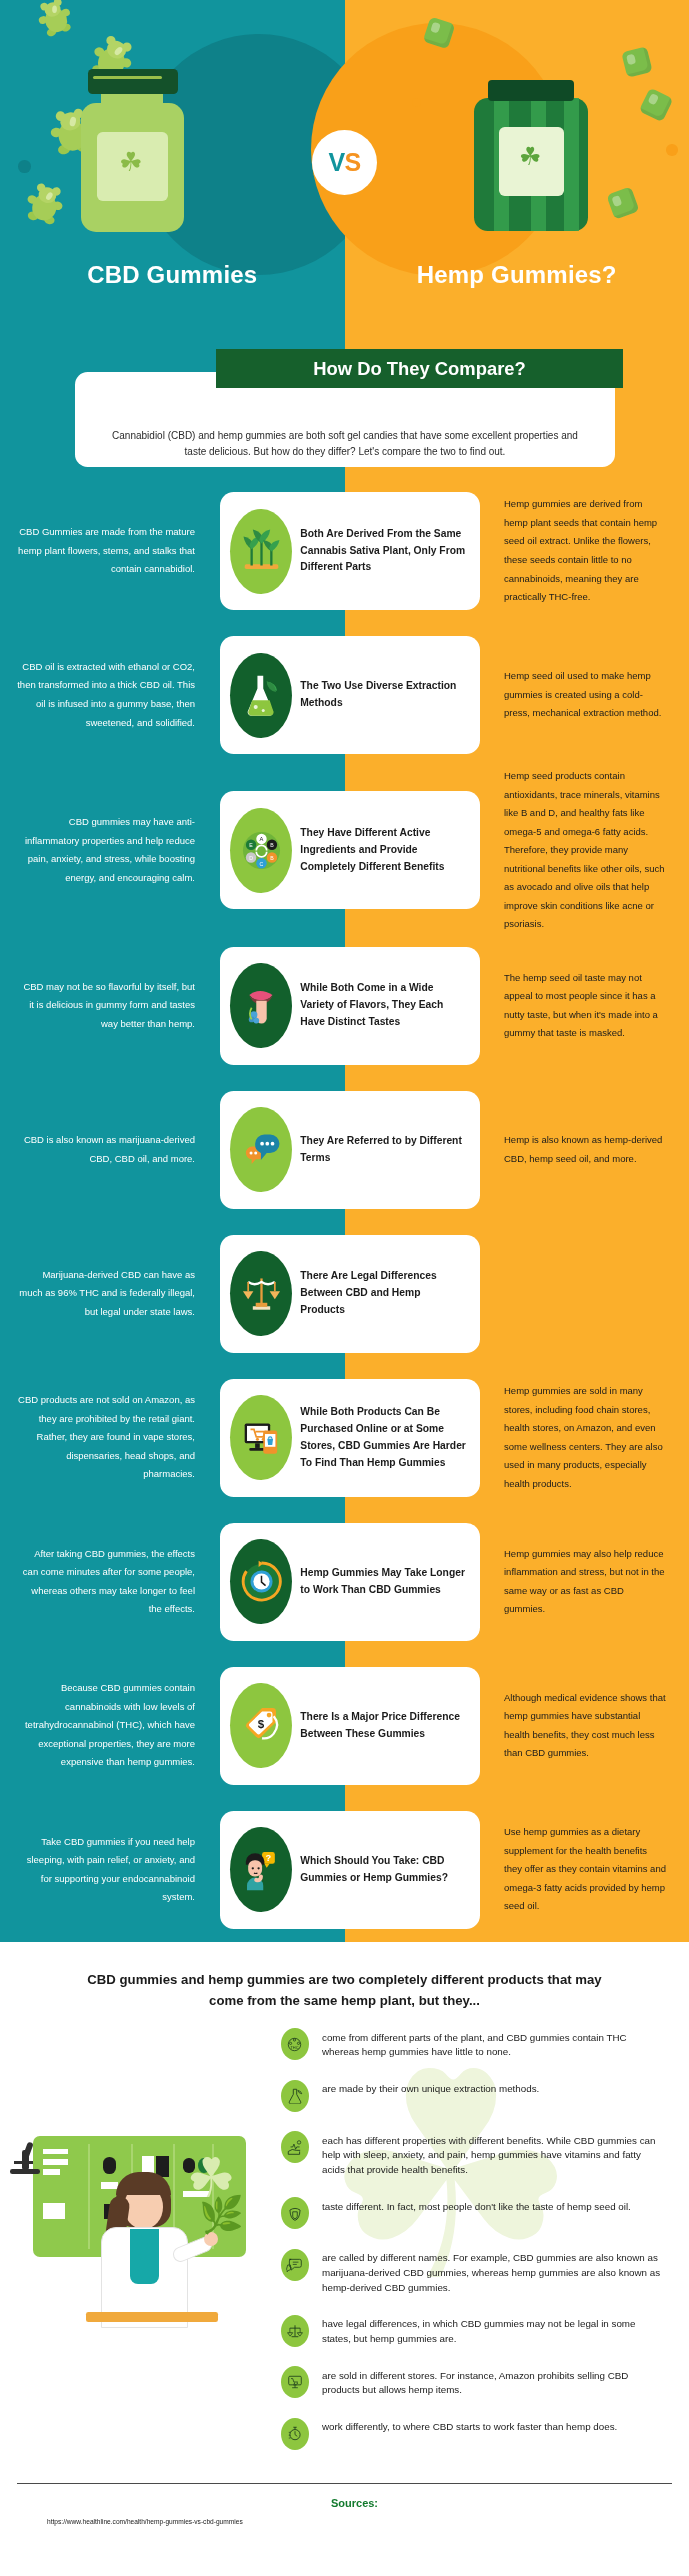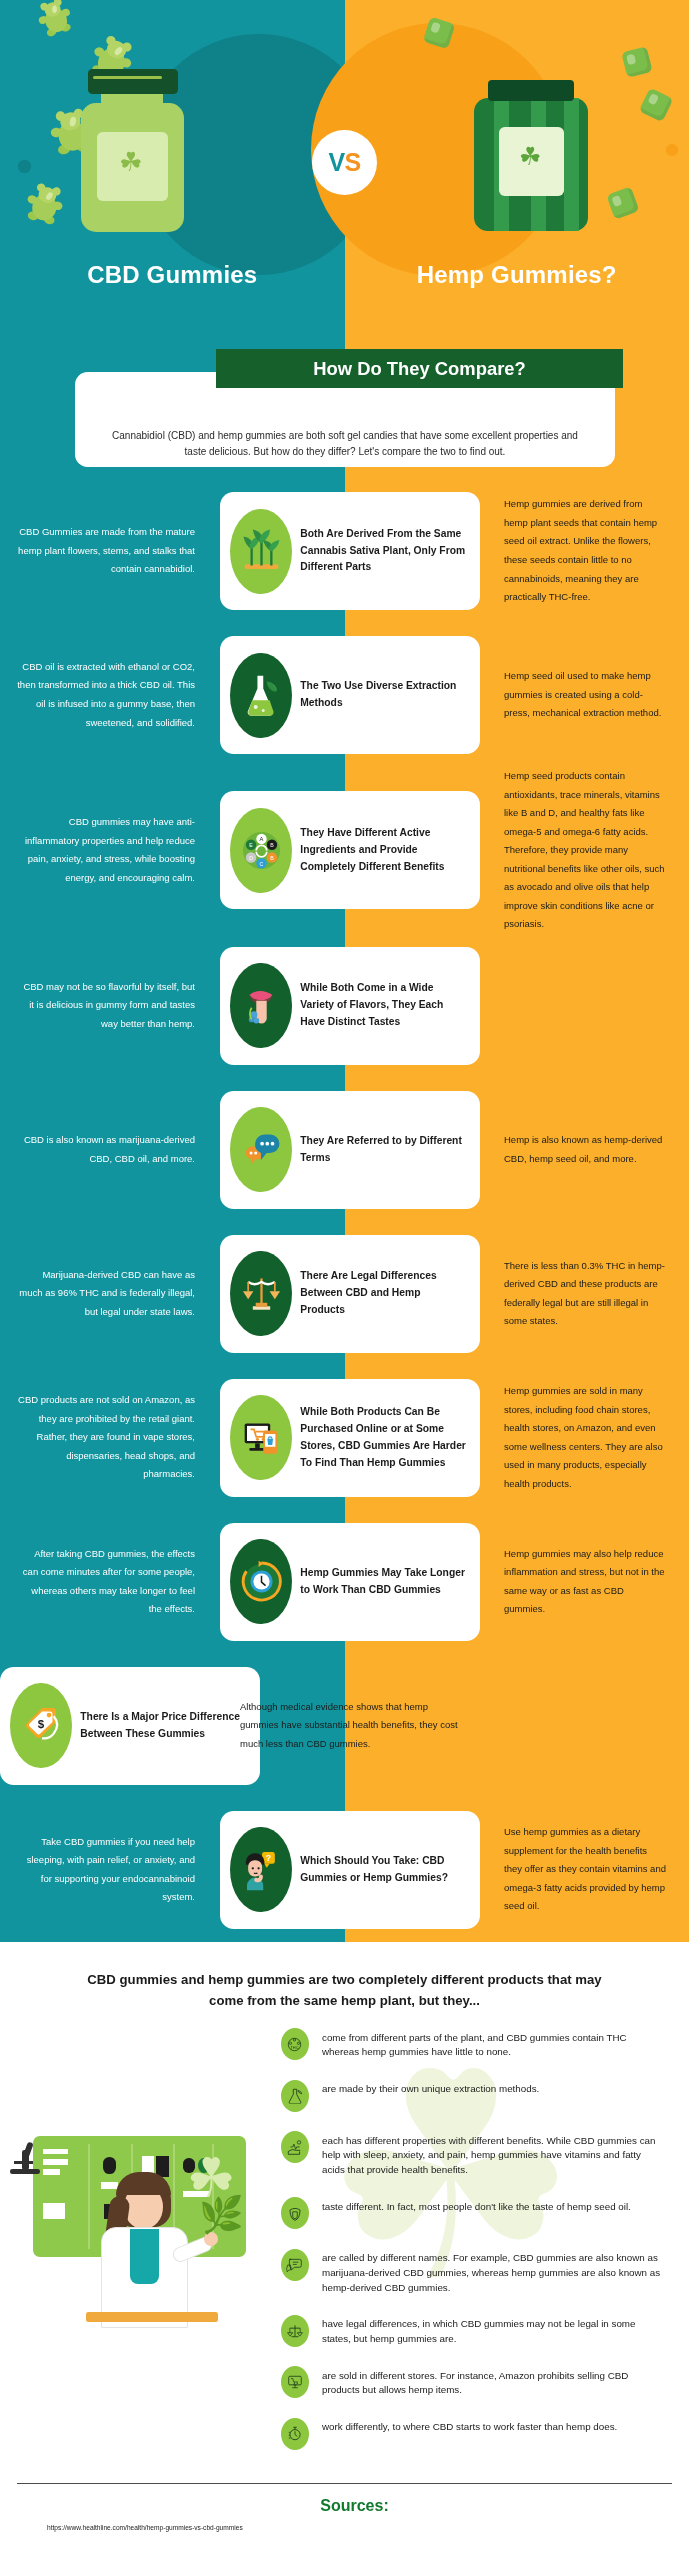--- a/index.html
+++ b/index.html
@@ -285,21 +285,21 @@
   .bullet .btext {
     color: #1b1b1b; font-size: 9.8px; line-height: 1.5; padding-top: 2.3px;
   }
 
   
   .sources {
     position: relative; width: 689px; background: #ffffff;
     padding: 13.8px 0 10.3px 0;
   }
   .rule { width: 655px; height: 1.1px; background: #4a4a4a; margin: 0 auto 12.6px auto; }
-  .sources h3 { text-align: center; color: #127a2d; font-size: 16px; font-weight: 700; margin-bottom: 6.9px; padding-left: 20px; }
+  .sources h3 { text-align: center; color: #127a2d; font-size: 11px; font-weight: 700; margin-bottom: 6.9px; padding-left: 20px; }
   .sources ul { list-style: none; width: 655px; margin: 0 auto; padding-left: 30px; }
   .sources li { color: #1b1b1b; font-size: 6.6px; line-height: 1.95; }
 </style>
 </head>
 <body>
 
 <div class="page">
 
   <div class="hero">
     <div class="hero-left">
@@ -491,20 +491,21 @@
             <path d="M16 28 q20 14 40 0 q-8 14 -20 14 q-12 0 -20 -14z" fill="#7a3a3a"></path>
             <path d="M28 36 h18 v30 a9 9 0 0 1 -18 0z" fill="#f7c3ab"></path>
             <circle cx="24" cy="60" r="6" fill="#4aa3d8"></circle>
             <circle cx="20" cy="68" r="5" fill="#3f93c6"></circle>
             <circle cx="28" cy="70" r="5" fill="#4aa3d8"></circle>
             <path d="M20 48 q-6 10 0 20" stroke="#9cd24a" stroke-width="3" fill="none"></path>
           </svg>
         </div>
         <div class="ctitle">While Both Come in a Wide Variety of Flavors, They Each Have Distinct Tastes</div>
       </div>
+      <div class="side hemp">The hemp seed oil taste may not appeal to most people since it has a nutty taste, but when it's made into a gummy that taste is masked.</div>
     </div>
 
     <div class="row">
       <div class="side cbd">CBD is also known as marijuana-derived CBD, CBD oil, and more.</div>
       <div class="card">
         <div class="badge lite">
           <svg class="ico" viewBox="0 0 74 88" aria-hidden="true">
             <path d="M10 50 a11 11 0 0 1 11-11 h10 a11 11 0 0 1 0 22 h-4 l-7 8 v-8 a11 11 0 0 1 -10 -11z" fill="#f0932b"></path>
             <circle cx="19" cy="50" r="2.6" fill="#ffffff"></circle>
               <circle cx="27" cy="50" r="2.6" fill="#ffffff"></circle>
@@ -529,21 +530,20 @@
             <rect x="27" y="60" width="20" height="7" fill="#e89c3c"></rect>
             <path d="M14 24 q11 8 23 0 q11 8 23 0" stroke="#ffffff" stroke-width="4" fill="none"></path>
             <path d="M14 24 v16" stroke="#e89c3c" stroke-width="3"></path>
             <path d="M60 24 v16" stroke="#e89c3c" stroke-width="3"></path>
             <path d="M5 40 h18 l-9 14z" fill="#f3b55a"></path>
             <path d="M51 40 h18 l-9 14z" fill="#f3b55a"></path>
           </svg>
         </div>
         <div class="ctitle">There Are Legal Differences Between CBD and Hemp Products</div>
       </div>
-      <div class="side hemp">There is less than 0.3% THC in hemp-derived CBD and these products are federally legal but are still illegal in some states.</div>
     </div>
 
     <div class="row">
       <div class="side cbd">CBD products are not sold on Amazon, as they are prohibited by the retail giant. Rather, they are found in vape stores, dispensaries, head shops, and pharmacies.</div>
       <div class="card">
         <div class="badge lite">
           <svg class="ico" viewBox="0 0 74 88" aria-hidden="true">
             <rect x="8" y="20" width="44" height="34" rx="3" fill="#1b1b1b"></rect>
             <rect x="12" y="24" width="36" height="26" fill="#ffffff"></rect>
             <rect x="26" y="54" width="8" height="8" fill="#1b1b1b"></rect>
@@ -574,20 +574,21 @@
             <path d="M37 12 a32 32 0 1 1 -26 14" fill="none" stroke="#f5a623" stroke-width="5"></path>
             <path d="M32 8 l8 5 l-8 6z" fill="#f5a623"></path>
           </svg>
         </div>
         <div class="ctitle">Hemp Gummies May Take Longer to Work Than CBD Gummies</div>
       </div>
       <div class="side hemp">Hemp gummies may also help reduce inflammation and stress, but not in the same way or as fast as CBD gummies.</div>
     </div>
 
     <div class="row">
+      <div class="side cbd">Because CBD gummies contain cannabinoids with low levels of tetrahydrocannabinol (THC), which have exceptional properties, they are more expensive than hemp gummies.</div>
       <div class="card">
         <div class="badge lite">
           <svg class="ico" viewBox="0 0 74 88" aria-hidden="true">
             <path d="M38 14 h18 a6 6 0 0 1 6 6 v18 L36 64 a6 6 0 0 1 -8 0 L12 48 a6 6 0 0 1 0 -8z" fill="#f5a623"></path>
             <path d="M38 20 h14 a4 4 0 0 1 4 4 v14 L35 58 a4 4 0 0 1 -6 0 L17 46 a4 4 0 0 1 0 -6z" fill="#ffffff"></path>
             <circle cx="50" cy="26" r="4" fill="#f5a623"></circle>
             <text x="36" y="48" font-size="20" font-weight="bold" text-anchor="middle" fill="#1b1b1b" font-family="Liberation Sans">$</text>
             <path d="M58 28 q12 14 0 30 q-8 10 -20 8" fill="none" stroke="#ffffff" stroke-width="4"></path>
           </svg>
         </div>

